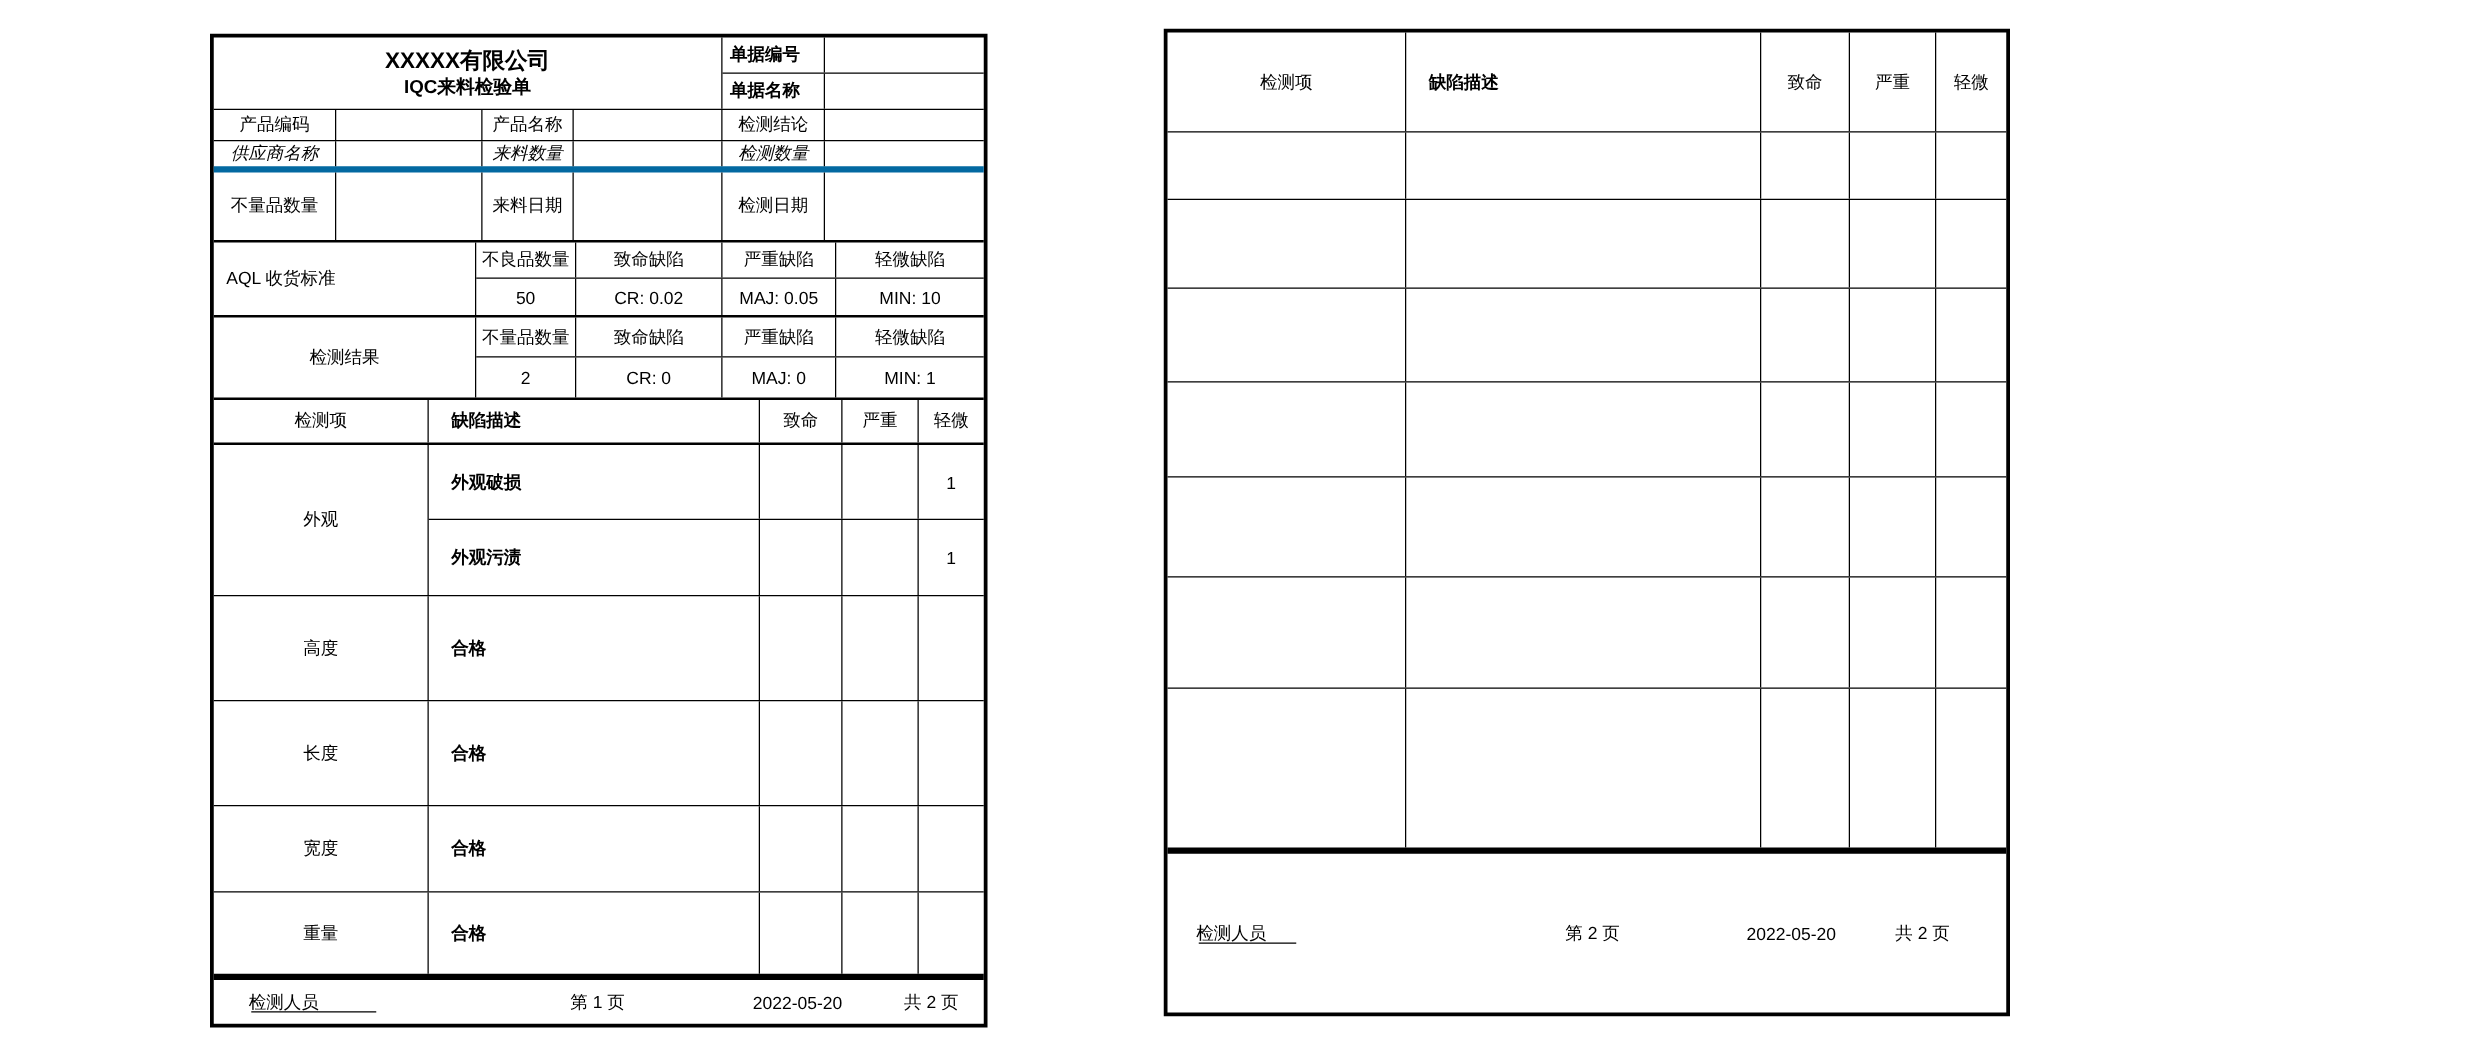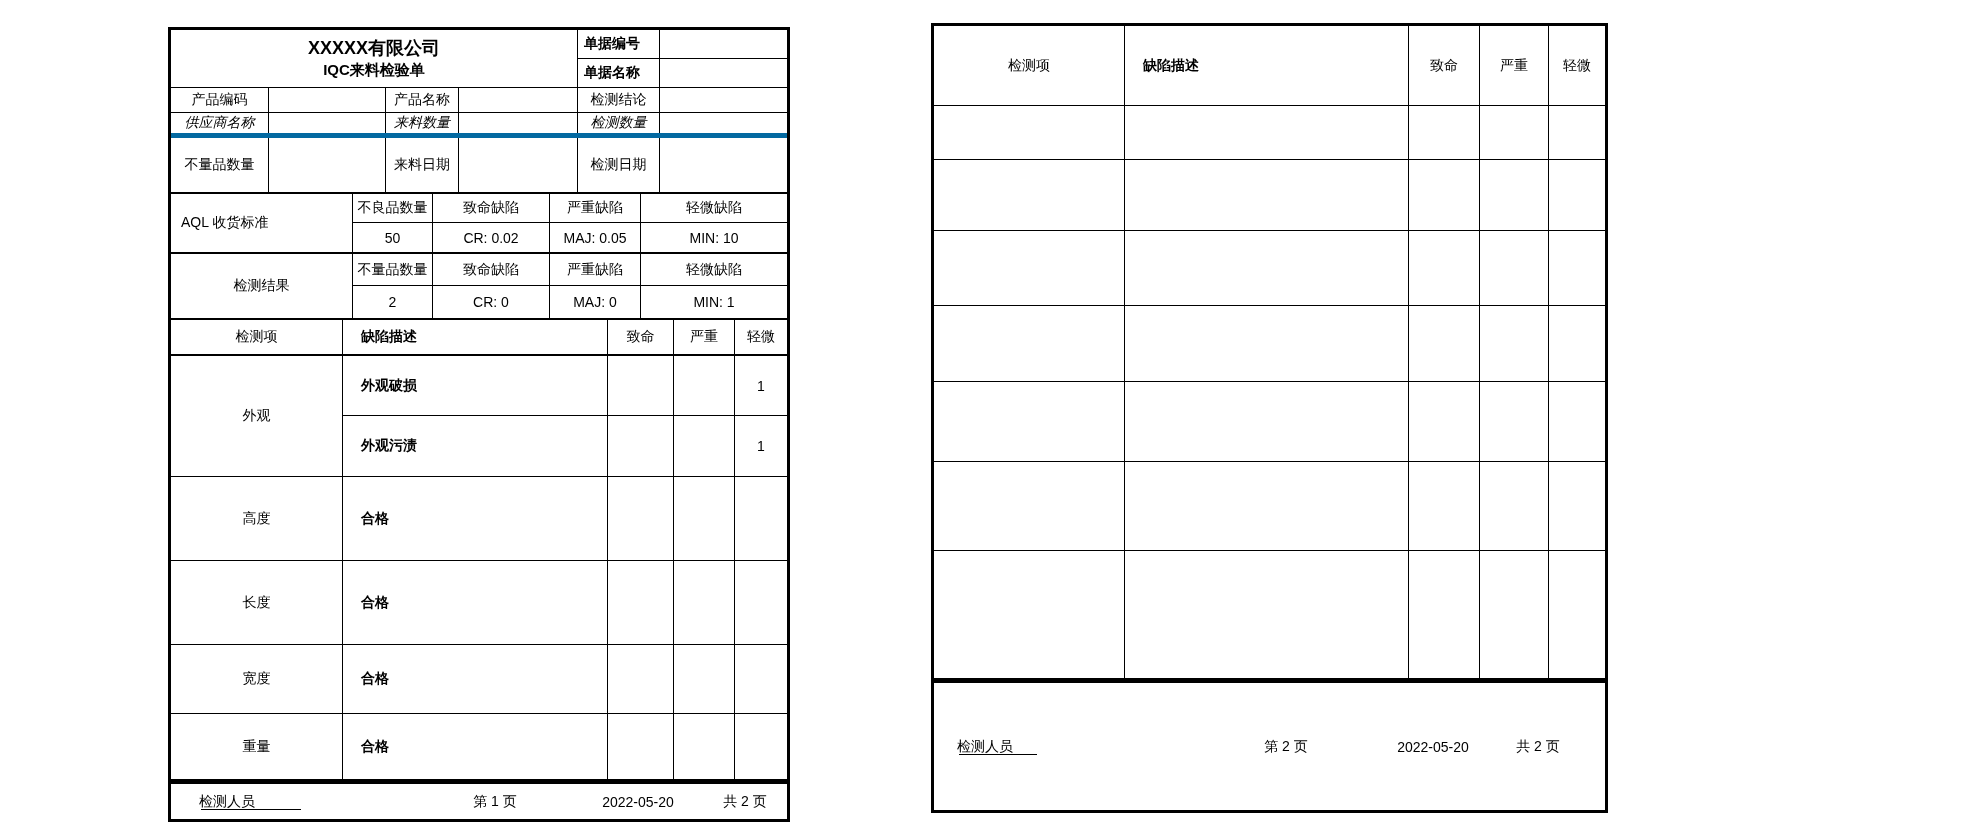--- a/index.html
+++ b/index.html
@@ -53,21 +53,21 @@
   .ic2 { width: 117px; }
   .ic3 { width: 73px; }
   .ic4 { width: 119px; }
   .ic5 { width: 82px; }
   .ic6 { flex: 1; }
 
   
   .aql-block { display: flex; }
   .aql-block.b1 { height: 61px; }
   .aql-block.b2 { height: 67px; }
-  .aql-label { width: 182px; border-right: 1px solid #000; display: flex; align-items: center; }
+  .aql-label { width: 210px; border-right: 1px solid #000; display: flex; align-items: center; }
   .aql-label.padded { padding-left: 10px; }
   .aql-label.centered { justify-content: center; }
   .aql-grid { flex: 1; display: flex; flex-direction: column; }
   .aql-sub { flex: 1; display: flex; }
   .aql-sub.labels { border-bottom: 1px solid #000; }
   .ac1 { width: 80px; }
   .ac2 { width: 117px; }
   .ac3 { width: 91px; }
   .ac4 { flex: 1; }
 
@@ -110,24 +110,24 @@
   .p2-row .cell { height: 100%; }
 
   
   .footer { flex: 1 1 auto; border-top: 5px solid #000; position: relative; min-height: 40px; }
   .footer span { position: absolute; top: 50%; transform: translateY(-50%); white-space: nowrap; }
   .inspector { left: 28px; display: flex; align-items: flex-end; }
   .page2 .inspector { left: 23px; }
   .sign-line { display: inline-block; width: 100px; border-bottom: 1px solid #000; height: 16px; margin-left: 2px; }
   .page2 .sign-line { width: 78px; }
   .fcenter { transform: translate(-50%, -50%) !important; }
-  .p1-pageno { left: 324px; }
+  .p1-pageno { left: 307px; }
   .p1-date  { left: 467px; }
   .p1-total { left: 574px; }
-  .p2-pageno { left: 352px; }
+  .p2-pageno { left: 340px; }
   .p2-date  { left: 499px; }
   .p2-total { left: 604px; }
 </style>
 </head>
 <body>
 
 <div class="canvas">
 
   <div class="page page1 p1">
 

